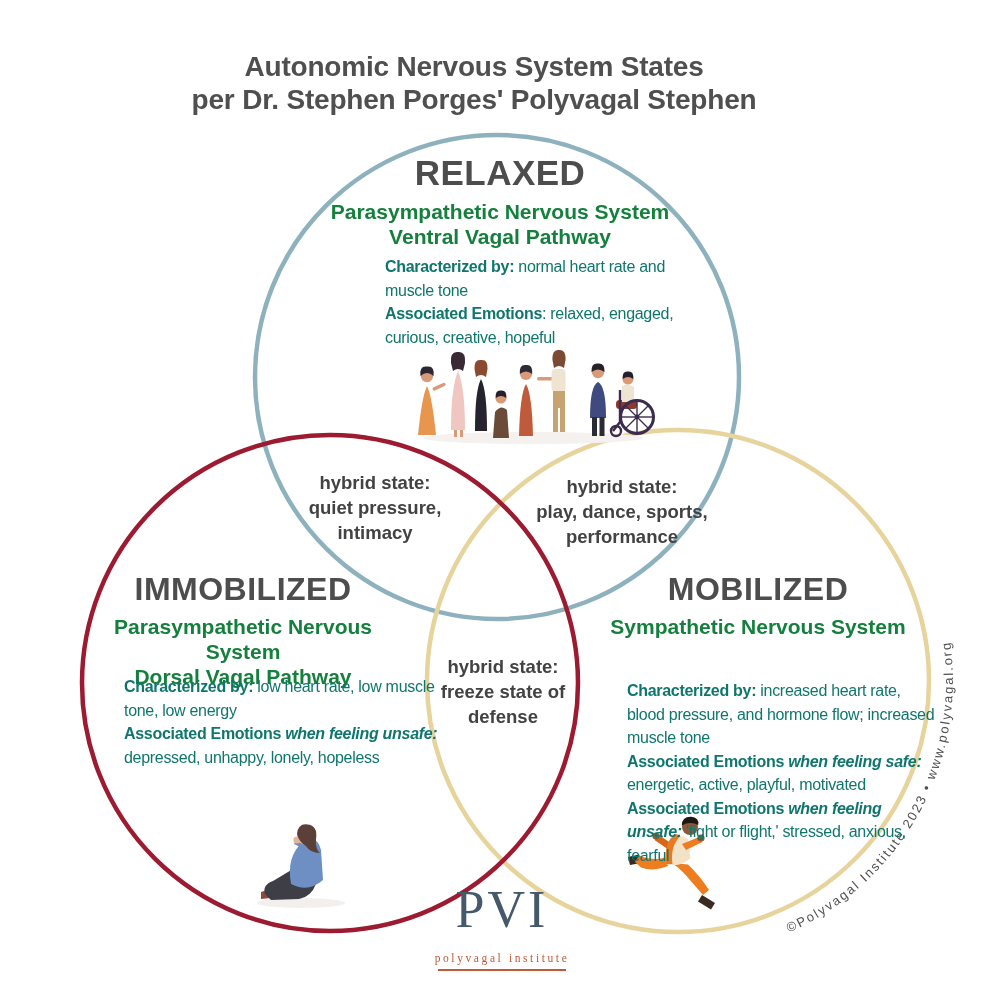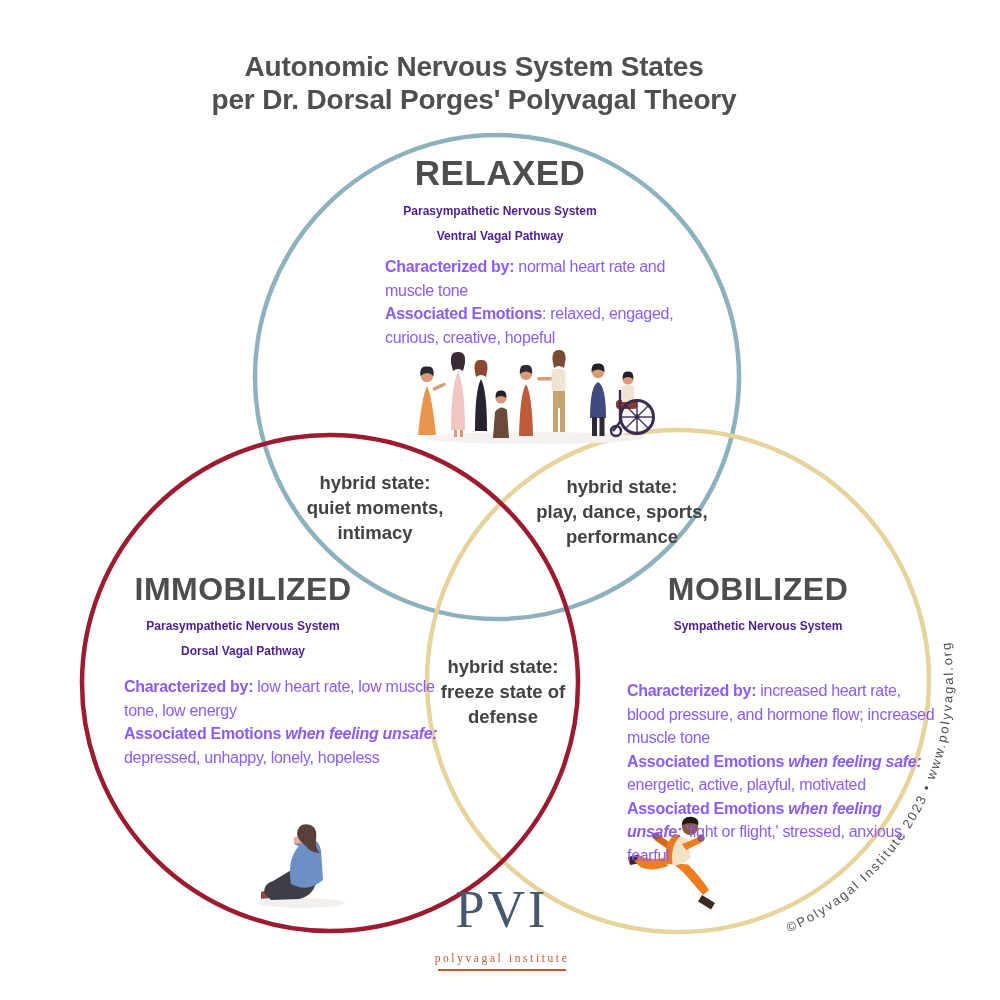--- a/index.html
+++ b/index.html
@@ -12,24 +12,24 @@
   .title{
     position:absolute;top:50px;left:0;width:948px;text-align:center;
     font-weight:bold;font-size:28px;line-height:33px;color:#4f4f4f;letter-spacing:-0.2px;
   }
 
   .block{position:absolute;}
   .head{text-align:center;color:#4d4d4d;}
   .ctitle{margin:4px;font-weight:bold;color:#4d4d4d;letter-spacing:0.5px;}
   .sz-lg{font-size:35px;line-height:40px;}
   .sz-md{font-size:32px;line-height:38px;}
-  .sub{font-weight:bold;font-size:12px;line-height:25px;margin-top:6px;color:#4c1d95;}
+  .sub{font-weight:bold;font-size:21px;line-height:25px;margin-top:6px;color:#15803d;}
 
   .body{
-    font-size:16px;line-height:23.5px;color:#8b5cf6;text-align:left;letter-spacing:-0.3px;
+    font-size:16px;line-height:23.5px;color:#0f766e;text-align:left;letter-spacing:-0.3px;
   }
   .body p{margin:0;}
   .b{font-weight:bold;}
   .bi{font-weight:bold;font-style:italic;}
 
   .hybrid{
     font-weight:bold;font-size:18.5px;line-height:25px;color:#424242;text-align:center;
   }
   .hybrid-left{left:290px;top:470px;width:170px;}
   .hybrid-right{left:514px;top:474px;width:216px;}
@@ -149,38 +149,38 @@
       <path d="M46 51 Q43.5 28 56 21 L60.5 23 Q50 33 52.5 51 Z" fill="#e87a22"></path>
       <path d="M62 31 L79 24 L82.5 29 L66 37 Z" fill="#ee7d1f"></path>
       <circle cx="81" cy="25" r="3.6" fill="#8a5a3b"></circle>
       <circle cx="70" cy="14" r="8" fill="#8a5a3b"></circle>
       <path d="M61.8 12.5 Q62 3.5 71 3.8 Q79.5 4.5 78.2 12 Q70 8 61.8 12.5 Z" fill="#1f1713"></path>
     </g>
   </svg>
 
   <header class="title">
     <div>Autonomic Nervous System States</div>
-    <div>per Dr. Dorsal Porges' Polyvagal Theory</div>
+    <div>per Dr. Stephen Porges' Polyvagal Stephen</div>
   </header>
 
   <section class="block head relaxed-head">
     <h2 class="ctitle sz-lg">RELAXED</h2>
     <div class="sub">
       <div>Parasympathetic Nervous System</div>
       <div>Ventral Vagal Pathway</div>
     </div>
   </section>
   <section class="block body relaxed-body">
     <p><span class="b">Characterized by:</span><span> normal heart rate and muscle tone</span></p>
     <p><span class="b">Associated Emotions</span><span>: relaxed, engaged, curious, creative, hopeful</span></p>
   </section>
 
   <section class="block hybrid hybrid-left">
     <div>hybrid state:</div>
-    <div>quiet moments,</div>
+    <div>quiet pressure,</div>
     <div>intimacy</div>
   </section>
   <section class="block hybrid hybrid-right">
     <div>hybrid state:</div>
     <div>play, dance, sports,</div>
     <div>performance</div>
   </section>
   <section class="block hybrid hybrid-bottom">
     <div>hybrid state:</div>
     <div>freeze state of</div>

